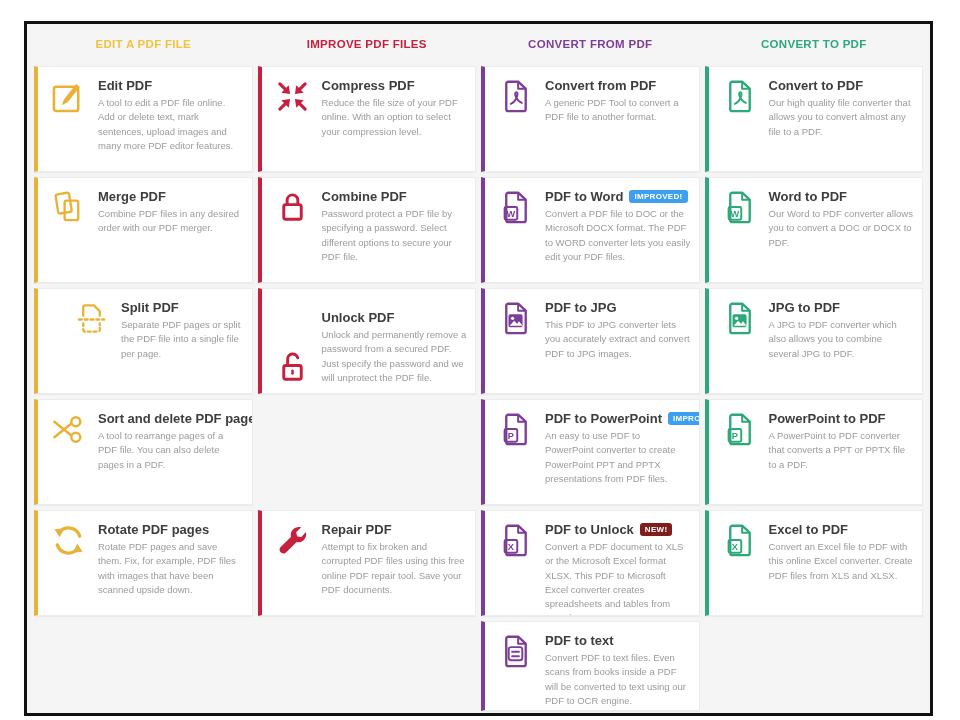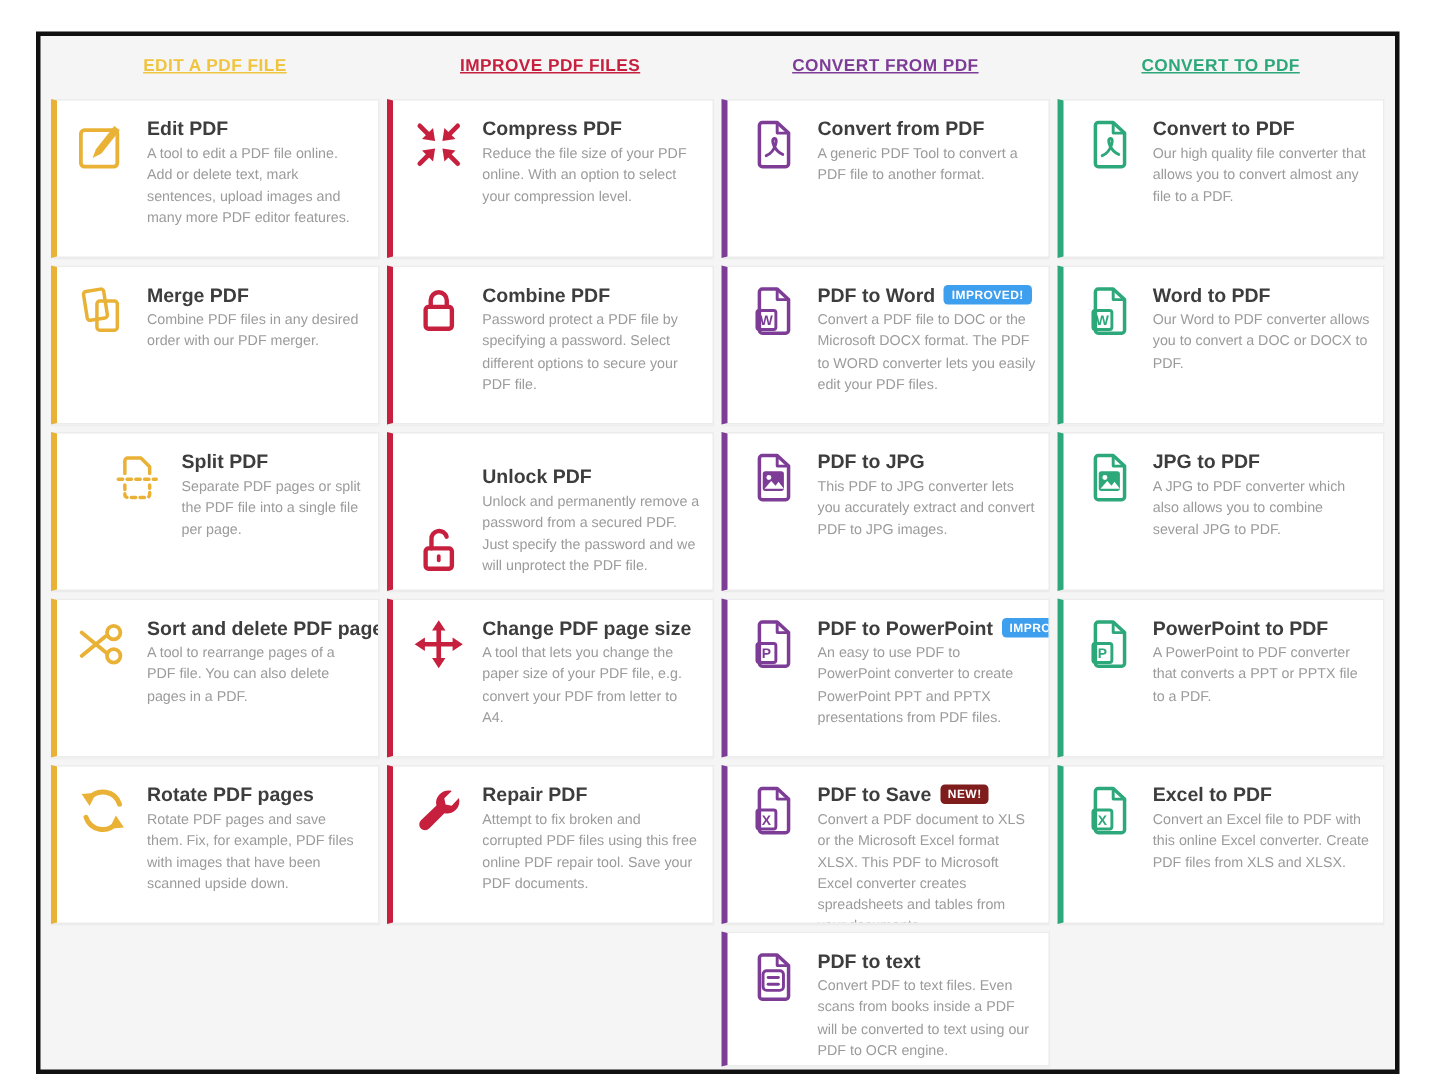--- a/index.html
+++ b/index.html
@@ -18,21 +18,21 @@
     display:grid;
     grid-template-columns:repeat(4,1fr);
     grid-template-rows:34px repeat(5,106px) 90px;
     gap:5px;
     padding:3px 7px 0 7px;
     box-sizing:border-box;
     height:100%;
   }
   .col-header {
     display:flex; align-items:center; justify-content:center;
-    font-size:11.5px; font-weight:bold; letter-spacing:.3px;text-decoration:underline;
+    font-size:11.5px; font-weight:bold; letter-spacing:.3px;
   }
   .card {
     background:#ffffff;
     border:1px solid #ececec;
     border-left:4px solid #999;
     box-shadow:0 1px 1px rgba(0,0,0,.04);
     display:flex; gap:12px;
     padding:11px 8px 8px 13px;
     box-sizing:border-box;
     overflow:hidden;
@@ -186,36 +186,20 @@
           </svg>
         </span>
     <div class="card-body">
       <div class="title-row">
         <span class="card-title">Unlock PDF</span>
 
       </div>
       <div class="card-desc">Unlock and permanently remove a password from a secured PDF. Just specify the password and we will unprotect the PDF file.</div>
     </div>
   </div>
-      <div class="card" style="grid-area: 5 / 2; border-left-color: rgb(198, 32, 62);">
-    <span class="icon" style="color: rgb(198, 32, 62);">
-          <svg viewBox="0 0 36 36" xmlns="http://www.w3.org/2000/svg">
-            <line fill="none" stroke="currentColor" stroke-linecap="round" stroke-linejoin="round" stroke-width="3.2" x1="18" y1="8" x2="18" y2="28"></line>
-            <line fill="none" stroke="currentColor" stroke-linecap="round" stroke-linejoin="round" stroke-width="3.2" x1="8" y1="18" x2="28" y2="18"></line>
-            <path fill="currentColor" d="M18 1.5l-4.6 7h9.2zM18 34.5l-4.6-7h9.2zM1.5 18l7-4.6v9.2zM34.5 18l-7-4.6v9.2z"></path>
-          </svg>
-        </span>
-    <div class="card-body">
-      <div class="title-row">
-        <span class="card-title">Change PDF page size</span>
-
-      </div>
-      <div class="card-desc">A tool that lets you change the paper size of your PDF file, e.g. convert your PDF from letter to A4.</div>
-    </div>
-  </div>
       <div class="card" style="grid-area: 6 / 2; border-left-color: rgb(198, 32, 62);">
     <span class="icon" style="color: rgb(198, 32, 62);">
           <svg viewBox="0 0 36 36" xmlns="http://www.w3.org/2000/svg">
             <path fill="currentColor" d="M31.8 9.3c.9 3.1-.1 6.5-2.6 8.6-2 1.8-4.8 2.4-7.3 1.8L11.6 30c-1.6 1.7-4.2 1.8-5.8.2-1.6-1.6-1.5-4.3.2-5.8l10.4-10c-.7-2.6 0-5.4 1.9-7.4 2.1-2.4 5.5-3.4 8.6-2.6l-5.1 5.1.9 4.2 4.2.9 4.9-5.3z"></path>
           </svg>
         </span>
     <div class="card-body">
       <div class="title-row">
         <span class="card-title">Repair PDF</span>
 
@@ -296,21 +280,21 @@
     <span class="icon" style="color: rgb(125, 61, 151);">
           <svg viewBox="0 0 36 36" xmlns="http://www.w3.org/2000/svg">
             <path fill="none" stroke="currentColor" stroke-linecap="round" stroke-linejoin="round" stroke-width="2.4" d="M10.5 2.8h10.2L28.5 10v21a2 2 0 0 1-2 2h-16a2 2 0 0 1-2-2V4.8a2 2 0 0 1 2-2z"></path>
             <path fill="none" stroke="currentColor" stroke-linecap="round" stroke-linejoin="round" stroke-width="2" d="M20.7 3.2V10h7.4"></path>
             <rect fill="none" stroke="currentColor" stroke-linecap="round" stroke-linejoin="round" stroke-width="2" x="6.8" y="17.5" width="13" height="13" rx="1.5"></rect>
             <text x="13.3" y="27.6" text-anchor="middle" font-size="9.5" font-weight="bold" fill="currentColor" font-family="Liberation Sans, sans-serif">X</text>
           </svg>
         </span>
     <div class="card-body">
       <div class="title-row">
-        <span class="card-title">PDF to Save</span>
+        <span class="card-title">PDF to Unlock</span>
         <span class="badge" style="background: #7f1d1d;">NEW!</span>
       </div>
       <div class="card-desc">Convert a PDF document to XLS or the Microsoft Excel format XLSX. This PDF to Microsoft Excel converter creates spreadsheets and tables from your documents.</div>
     </div>
   </div>
       <div class="card" style="grid-area: 7 / 3; border-left-color: rgb(125, 61, 151);">
     <span class="icon" style="color: rgb(125, 61, 151);">
           <svg viewBox="0 0 36 36" xmlns="http://www.w3.org/2000/svg">
             <path fill="none" stroke="currentColor" stroke-linecap="round" stroke-linejoin="round" stroke-width="2.4" d="M10.5 2.8h10.2L28.5 10v21a2 2 0 0 1-2 2h-16a2 2 0 0 1-2-2V4.8a2 2 0 0 1 2-2z"></path>
             <path fill="none" stroke="currentColor" stroke-linecap="round" stroke-linejoin="round" stroke-width="2" d="M20.7 3.2V10h7.4"></path>

